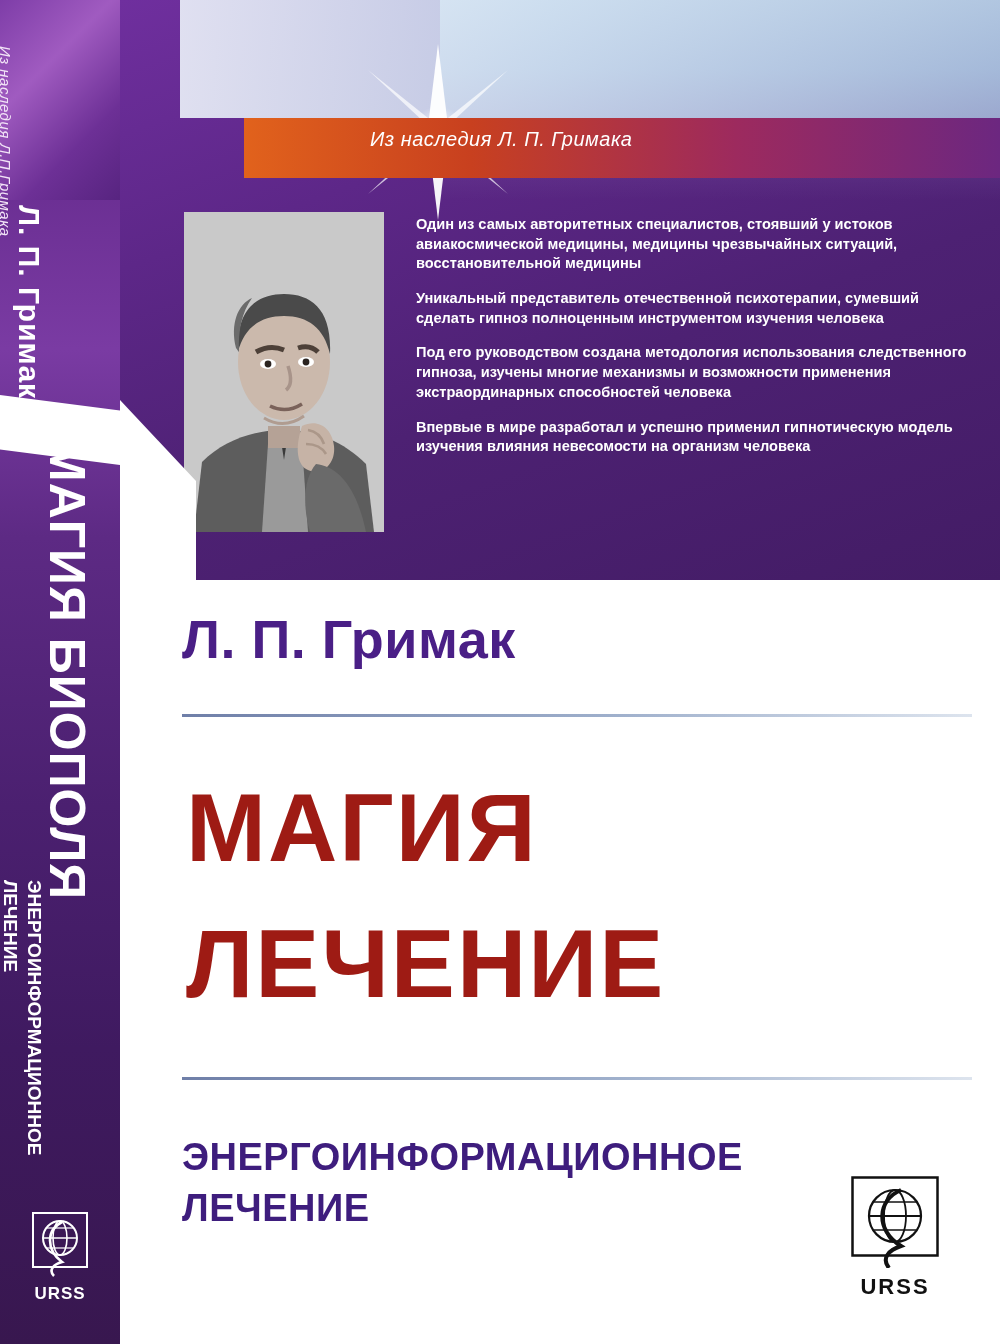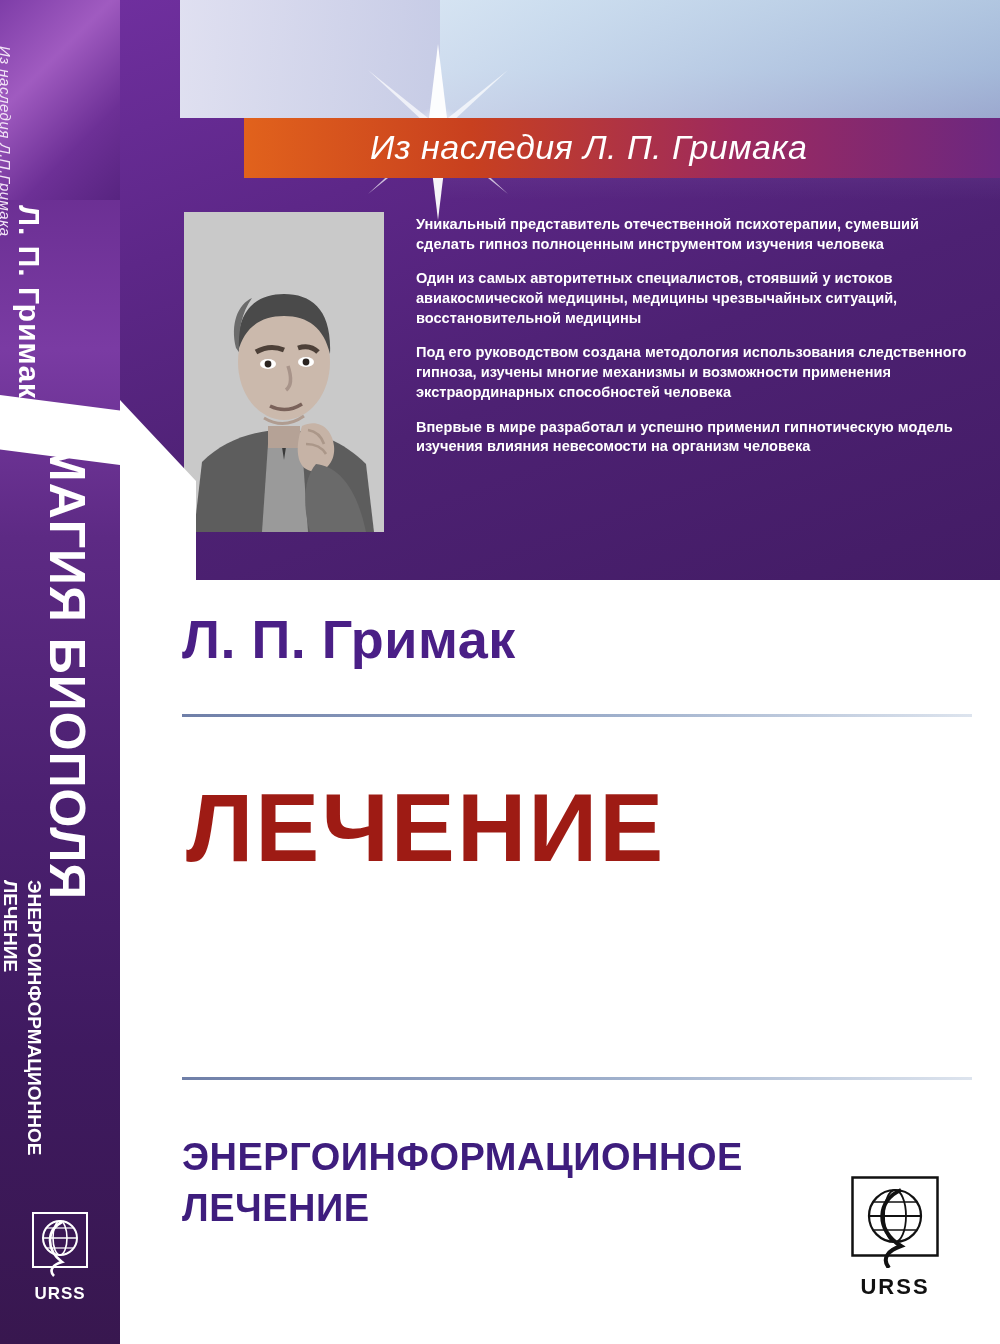--- a/index.html
+++ b/index.html
@@ -123,21 +123,21 @@
   .orange-bar {
     position: absolute;
     left: 124px; top: 118px;
     width: 756px; height: 60px;
     background: linear-gradient(90deg, #e1621c 0%, #c8401f 30%, #9d2a5e 65%, #6c2780 100%);
   }
   .legacy-label {
     position: absolute;
     left: 250px; top: 128px;
     color: #ffffff;
-    font-size: 34px;
+    font-size: 20px;
     font-style: italic;
     letter-spacing: 0.5px;
   }
   .starburst {
     position: absolute;
     left: 200px; top: 40px;
     width: 240px; height: 180px;
     pointer-events: none;
   }
   .wedge-white {
@@ -323,34 +323,35 @@
 
           <path d="M118 214 C134 206, 148 216, 150 234 C152 252, 138 264, 124 258 C114 254, 110 238, 118 214 Z" fill="#c6b3a6"></path>
           <path d="M124 218 q12 2 16 14" stroke="#ab9789" stroke-width="2.6" fill="none"></path>
           <path d="M122 232 q14 0 20 10" stroke="#ab9789" stroke-width="2.6" fill="none"></path>
 
           <path d="M132 252 C152 254, 172 272, 182 320 L126 320 C118 292, 120 266, 132 252 Z" fill="#6a6a6a"></path>
         </svg>
       </div>
 
       <div class="bullets">
+        <p>Один из самых авторитетных специалистов, стоявший у истоков авиакосмической медицины, медицины чрезвычайных ситуаций, восстановительной медицины</p>
         <p>Уникальный представитель отечественной психотерапии, сумевший сделать гипноз полноценным инструментом изучения человека</p>
-        <p>Один из самых авторитетных специалистов, стоявший у истоков авиакосмической медицины, медицины чрезвычайных ситуаций, восстановительной медицины</p>
         <p>Под его руководством создана методология использования следственного гипноза, изучены многие механизмы и возможности применения экстраординарных способностей человека</p>
         <p>Впервые в мире разработал и успешно применил гипнотическую модель изучения влияния невесомости на организм человека</p>
       </div>
 
       <div class="wedge-white"></div>
     </div>
 
     <div class="author">Л. П. Гримак</div>
 
     <div class="rule top"></div>
 
     <div class="title-main">
+      <span>МАГИЯ</span>
       <span class="title-line2">ЛЕЧЕНИЕ</span>
     </div>
 
     <div class="rule bottom"></div>
 
     <div class="subtitle">
       <span>ЭНЕРГОИНФОРМАЦИОННОЕ</span><br>
       <span>ЛЕЧЕНИЕ</span>
     </div>
 

